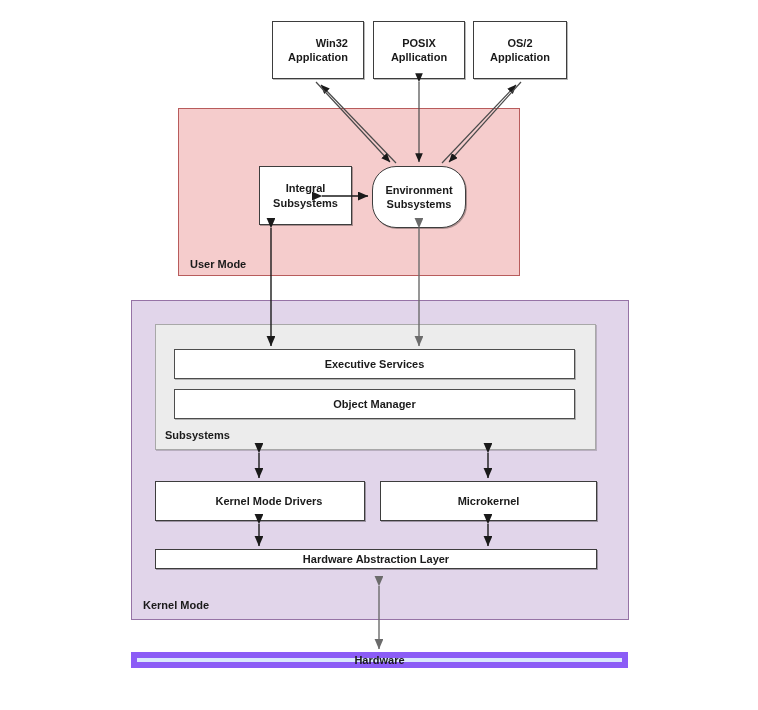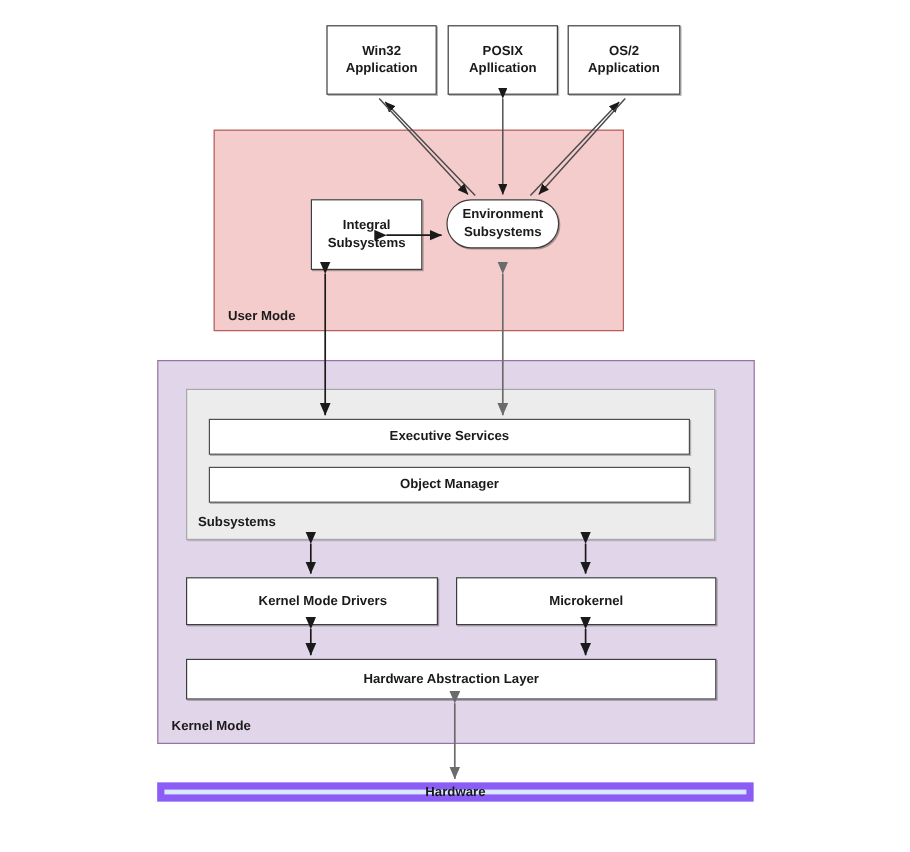--- a/index.html
+++ b/index.html
@@ -56,53 +56,53 @@
     left:131px;top:652px;width:497px;height:16px;
     background:#dae8fc;border:6px solid #8b5cf6;font-size:11px;
   }
   svg.arrows{position:absolute;left:0;top:0;width:758px;height:710px;pointer-events:none;}
 </style>
 </head>
 <body>
 
 <div id="canvas">
 
-  <div class="box app-box" id="app-win32" style="left:272px;top:21px;width:92px;height:58px;">Win32
+  <div class="box app-box" id="app-win32" style="left:272px;top:21px;width:92px;height:58px;text-align:right;">Win32
 Application</div>
 
   <div class="box app-box" id="app-posix" style="left:373px;top:21px;width:92px;height:58px;">POSIX
 Apllication</div>
 
   <div class="box app-box" id="app-os2" style="left:473px;top:21px;width:94px;height:58px;">OS/2
 Application</div>
 
   <div class="region" id="user-mode-region"></div>
   <div class="region-label" style="left:190px;top:258px;">User Mode</div>
 
   <div class="box sub-box" id="integral-subsystems" style="left:225px;top:166px;width:93px;height:59px;margin-left:34px;">Integral
 Subsystems</div>
 
-  <div class="box sub-box" id="environment-subsystems" style="left:372px;top:166px;width:94px;height:41px;border-radius:24px;">Environment
+  <div class="box sub-box" id="environment-subsystems" style="left:372px;top:166px;width:94px;height:62px;border-radius:24px;">Environment
 Subsystems</div>
 
   <div class="region" id="kernel-mode-region"></div>
   <div class="region-label" style="left:143px;top:599px;">Kernel Mode</div>
 
   <div class="region" id="executive-region"></div>
   <div class="region-label" style="left:165px;top:429px;">Subsystems</div>
 
   <div class="box exec-inner" id="object-manager" style="left:174px;top:389px;width:401px;height:30px;">Object Manager</div>
 
   <div class="box exec-inner" id="executive-services" style="left:174px;top:349px;width:401px;height:30px;">Executive Services</div>
 
   <div class="box kern-box" id="kernel-mode-drivers" style="left:155px;top:481px;width:210px;height:40px;padding-left:18px;">Kernel Mode Drivers</div>
 
   <div class="box kern-box" id="microkernel" style="left:380px;top:481px;width:217px;height:40px;text-align:right;">Microkernel</div>
 
-  <div class="box kern-box" id="hal" style="left:155px;top:549px;width:442px;height:34px;">Hardware Abstraction Layer</div>
+  <div class="box kern-box" id="hal" style="left:155px;top:549px;width:442px;height:20px;">Hardware Abstraction Layer</div>
 
   <div class="box" id="hardware-box" style="position:absolute;">Hardware</div>
 
   <svg class="arrows" viewBox="0 0 758 710" xmlns="http://www.w3.org/2000/svg">
     <defs>
       <marker id="ah-dark" markerWidth="9" markerHeight="9" refX="7.2" refY="3.2" orient="auto" markerUnits="strokeWidth">
         <path d="M0,0 L7.4,3.2 L0,6.4 z" fill="#1a1a1a"></path>
       </marker>
       <marker id="ah-gray" markerWidth="9" markerHeight="9" refX="7.2" refY="3.2" orient="auto" markerUnits="strokeWidth">
         <path d="M0,0 L7.4,3.2 L0,6.4 z" fill="#6b6b6b"></path>

